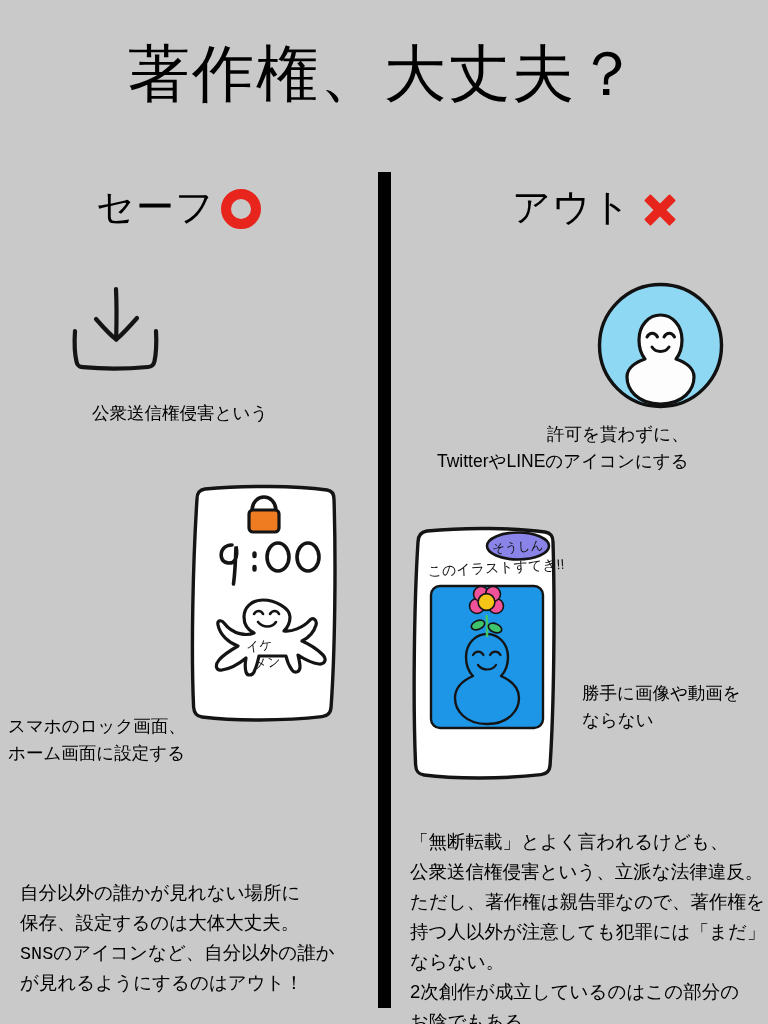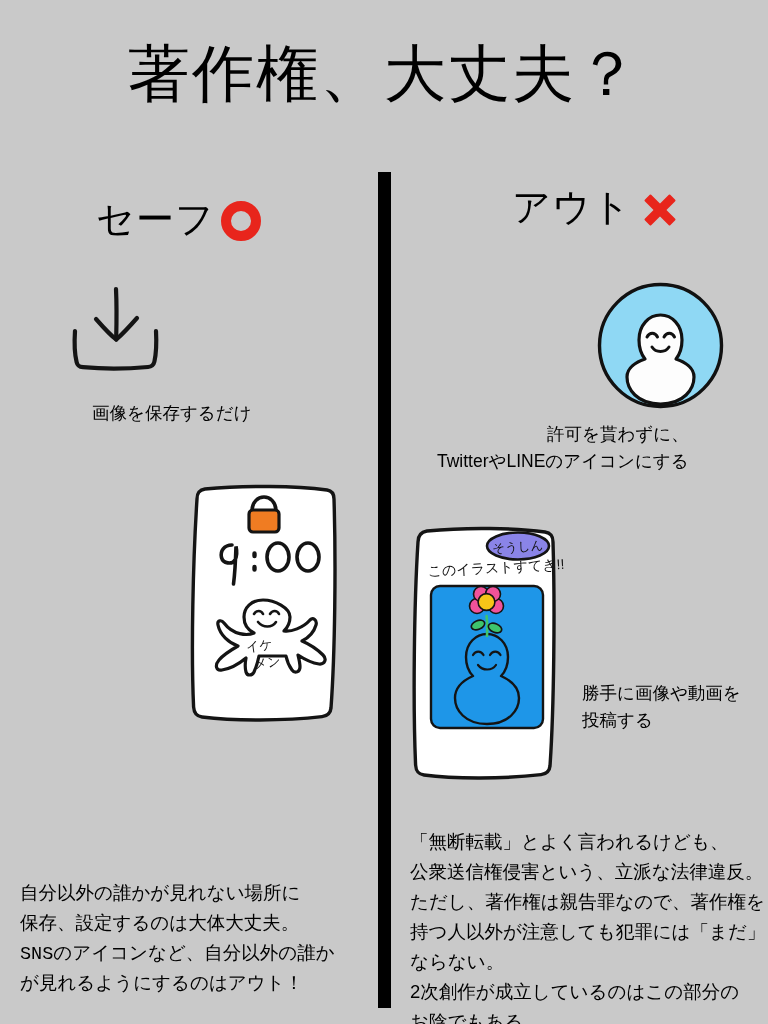--- a/index.html
+++ b/index.html
@@ -49,21 +49,21 @@
   .sec-head {
     position: absolute;
     font-size: 38px;
     letter-spacing: 1px;
     color: #000;
     white-space: nowrap;
     display: flex;
     align-items: center;
     gap: 2px;
   }
-  .sec-head.safe { left: 96px; top: 194px; align-items: center; }
+  .sec-head.safe { left: 96px; top: 182px; align-items: center; }
   .sec-head.out  { left: 512px; top: 182px; }
   .mark-circle {
     display: inline-block;
     width: 40px;
     height: 40px;
     border-radius: 50%;
     border: 10px solid #e8251c;
     box-sizing: border-box;
     margin-left: 4px;
     position: relative;
@@ -173,21 +173,21 @@
     <svg viewBox="0 0 96 88" width="96" height="88">
       <g fill="none" stroke="#141414" stroke-width="4.2" stroke-linecap="round" stroke-linejoin="round">
         <path d="M48 3 C48.8 20 48.6 36 48.2 52"></path>
         <path d="M28 33 C35 41 42 49 48.3 53.5"></path>
         <path d="M69 32 C62 40 54.5 48 48.3 53.5"></path>
         <path d="M7 45 C6.2 57 6.6 68 8.6 76 C9.4 79.6 11 80.8 15 81.2 C33 82.8 62 82.6 80 81 C84 80.6 85.6 79.2 86.4 75.6 C88.2 67.5 88.6 56.5 88 45"></path>
       </g>
     </svg>
   </div>
 
-  <div class="caption" id="cap-save">画像を保存するだけ</div>
+  <div class="caption" id="cap-save">公衆送信権侵害という</div>
 
   <div class="avatar">
     <svg viewBox="0 0 127 127" width="127" height="127">
       <circle cx="63.5" cy="63.5" r="61" fill="#8fd8f4" stroke="#111" stroke-width="3.4"></circle>
       <clipPath id="avclip">
           <circle cx="63.5" cy="63.5" r="60"></circle>
         </clipPath>
       <g clip-path="url(#avclip)">
         <path d="M63.5 122 C40 122 30 107 30 95 C30 86 39 80 48 77 C44 72 42 65 42 58 C42 43 52 33 63.5 33 C75 33 85 43 85 58 C85 65 83 72 79 77 C88 80 97 86 97 95 C97 107 87 122 63.5 122 Z" fill="#fdfdfd" stroke="#111" stroke-width="3.2" stroke-linejoin="round"></path>
         <path d="M50 55 C52.5 50 58 50 60.5 55" fill="none" stroke="#111" stroke-width="3" stroke-linecap="round"></path>
@@ -238,20 +238,22 @@
       <g fill="none" stroke="#141414" stroke-width="2.6" stroke-linecap="round">
         <path d="M68 131 C70.5 127 75 127 77 131"></path>
         <path d="M84 131 C86.5 127 91 127 93 131"></path>
         <path d="M72 139 C77 145 86 145 90 139"></path>
       </g>
       <text x="74" y="167" font-size="13" font-family="'Liberation Sans', sans-serif" fill="#141414" text-anchor="middle" transform="rotate(-8 74 167)">イケ</text>
       <text x="82" y="184" font-size="13" font-family="'Liberation Sans', sans-serif" fill="#141414" text-anchor="middle" transform="rotate(-8 82 184)">メン</text>
     </svg>
   </div>
 
+  <div class="caption" id="cap-phone">スマホのロック画面、
+ホーム画面に設定する</div>
 
   <div class="phone-post">
     <svg viewBox="0 0 153 263" width="153" height="263">
       <path d="M9 18 C9 11 12 8 18 7 C58 3 106 4 136 8 C142 9 144 12 144 18
                C146 82 145 185 141 242 C140.4 248 137 250 132 250.6
                C95 255 45 255 15 251 C9 250.3 7 247 6.6 241
                C4 183 5 80 9 18 Z" fill="#fff" stroke="#141414" stroke-width="3.4" stroke-linejoin="round"></path>
 
       <g>
         <ellipse cx="109" cy="22" rx="31" ry="13.5" fill="#8a84e8" stroke="#141414" stroke-width="2.6"></ellipse>
@@ -279,21 +281,21 @@
         <circle cx="68" cy="82" r="7.5" fill="#f0529a" stroke="#141414" stroke-width="1.6"></circle>
         <circle cx="87" cy="82" r="7.5" fill="#f0529a" stroke="#141414" stroke-width="1.6"></circle>
         <circle cx="72" cy="70" r="7.5" fill="#f0529a" stroke="#141414" stroke-width="1.6"></circle>
         <circle cx="84" cy="70" r="7.5" fill="#f0529a" stroke="#141414" stroke-width="1.6"></circle>
         <circle cx="77.5" cy="78" r="8.4" fill="#f5c518" stroke="#141414" stroke-width="1.6"></circle>
       </g>
     </svg>
   </div>
 
   <div class="caption" id="cap-post">勝手に画像や動画を
-投稿する</div>
+ならない</div>
 
   <div class="body-text" id="para-safe">自分以外の誰かが見れない場所に
 保存、設定するのは大体大丈夫。
 SNSのアイコンなど、自分以外の誰か
 が見れるようにするのはアウト！</div>
   <div class="body-text" id="para-out">「無断転載」とよく言われるけども、
 公衆送信権侵害という、立派な法律違反。
 ただし、著作権は親告罪なので、著作権を
 持つ人以外が注意しても犯罪には「まだ」
 ならない。

